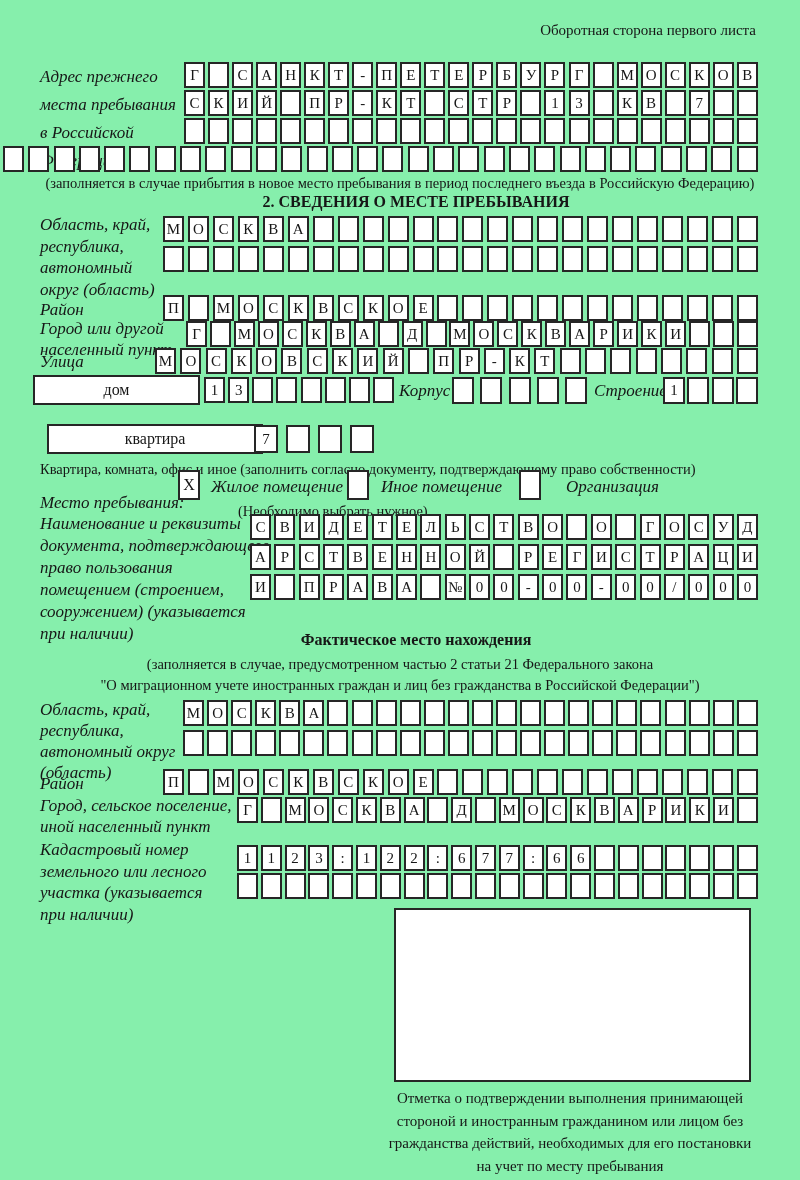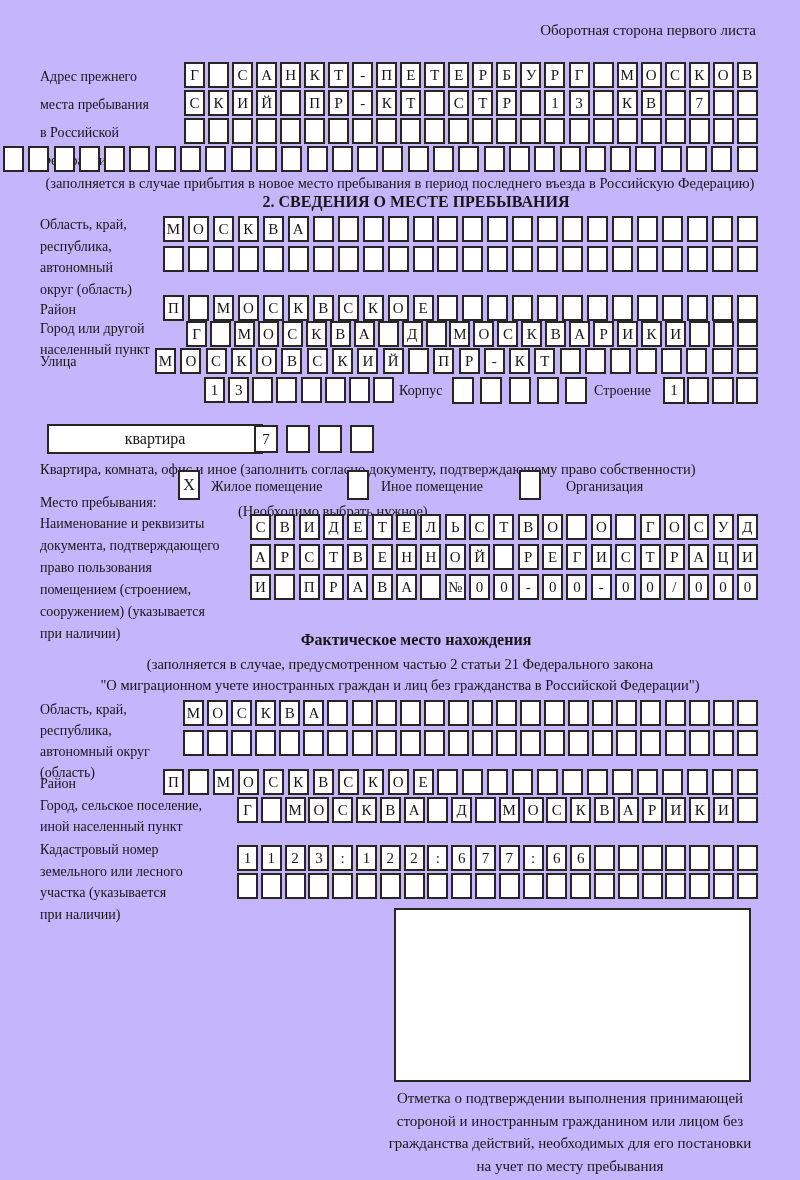--- a/index.html
+++ b/index.html
@@ -1,23 +1,23 @@
 <!DOCTYPE html>
 <html><head>
 <meta charset="utf-8">
 <style>
   html,body{margin:0;padding:0;background:#ffffff;}
-  .page{position:relative;width:800px;height:1180px;background:#c4b5fd;
+  .page{position:relative;width:800px;height:1180px;background:#86efac;
         font-family:"Liberation Serif","DejaVu Serif",serif;color:#161616;overflow:hidden;}
   .cellrow{position:absolute;display:flex;justify-content:space-between;}
   .cell{flex:none;width:21px;height:26px;border:2px solid #262626;box-sizing:border-box;
         display:flex;align-items:center;justify-content:center;font-size:15px;background:#fff;}
   .cellrow.mid .cell{width:22px;height:27px;}
   .cellrow.big .cell{width:24px;height:28px;}
-  .lbl{position:absolute;font-size:14px;line-height:22px;white-space:nowrap;}
+  .lbl{position:absolute;font-size:17px;line-height:22px;white-space:nowrap;font-style:italic;}
   .note{position:absolute;font-size:14.5px;white-space:nowrap;}
   .title{position:absolute;left:16px;width:800px;text-align:center;font-weight:bold;font-size:16px;}
   .widebox{position:absolute;border:2px solid #262626;box-sizing:border-box;display:flex;
            align-items:center;justify-content:center;font-size:16px;background:#fff;}
   .cb{position:absolute;width:22px;height:30px;border:2px solid #262626;box-sizing:border-box;
       text-align:center;font-size:16px;line-height:26px;background:#fff;}
   #hdr{position:absolute;top:22px;right:44px;font-size:15px;}
   #lbl-prev{left:40px;top:63px;line-height:28px;}
   #row-prev1{left:184px;top:62px;width:574px;}
   #row-prev2{left:184px;top:90px;width:574px;}
@@ -340,20 +340,21 @@
       <span class="cell"></span>
       <span class="cell"></span>
       <span class="cell"></span>
       <span class="cell"></span>
       <span class="cell"></span>
       <span class="cell"></span>
       <span class="cell"></span>
       <span class="cell"></span>
     </div>
 
+  <div class="widebox" id="box-dom">дом</div>
   <div class="cellrow" id="row-house">
       <span class="cell">1</span>
       <span class="cell">3</span>
       <span class="cell"></span>
       <span class="cell"></span>
       <span class="cell"></span>
       <span class="cell"></span>
       <span class="cell"></span>
       <span class="cell"></span>
     </div>

